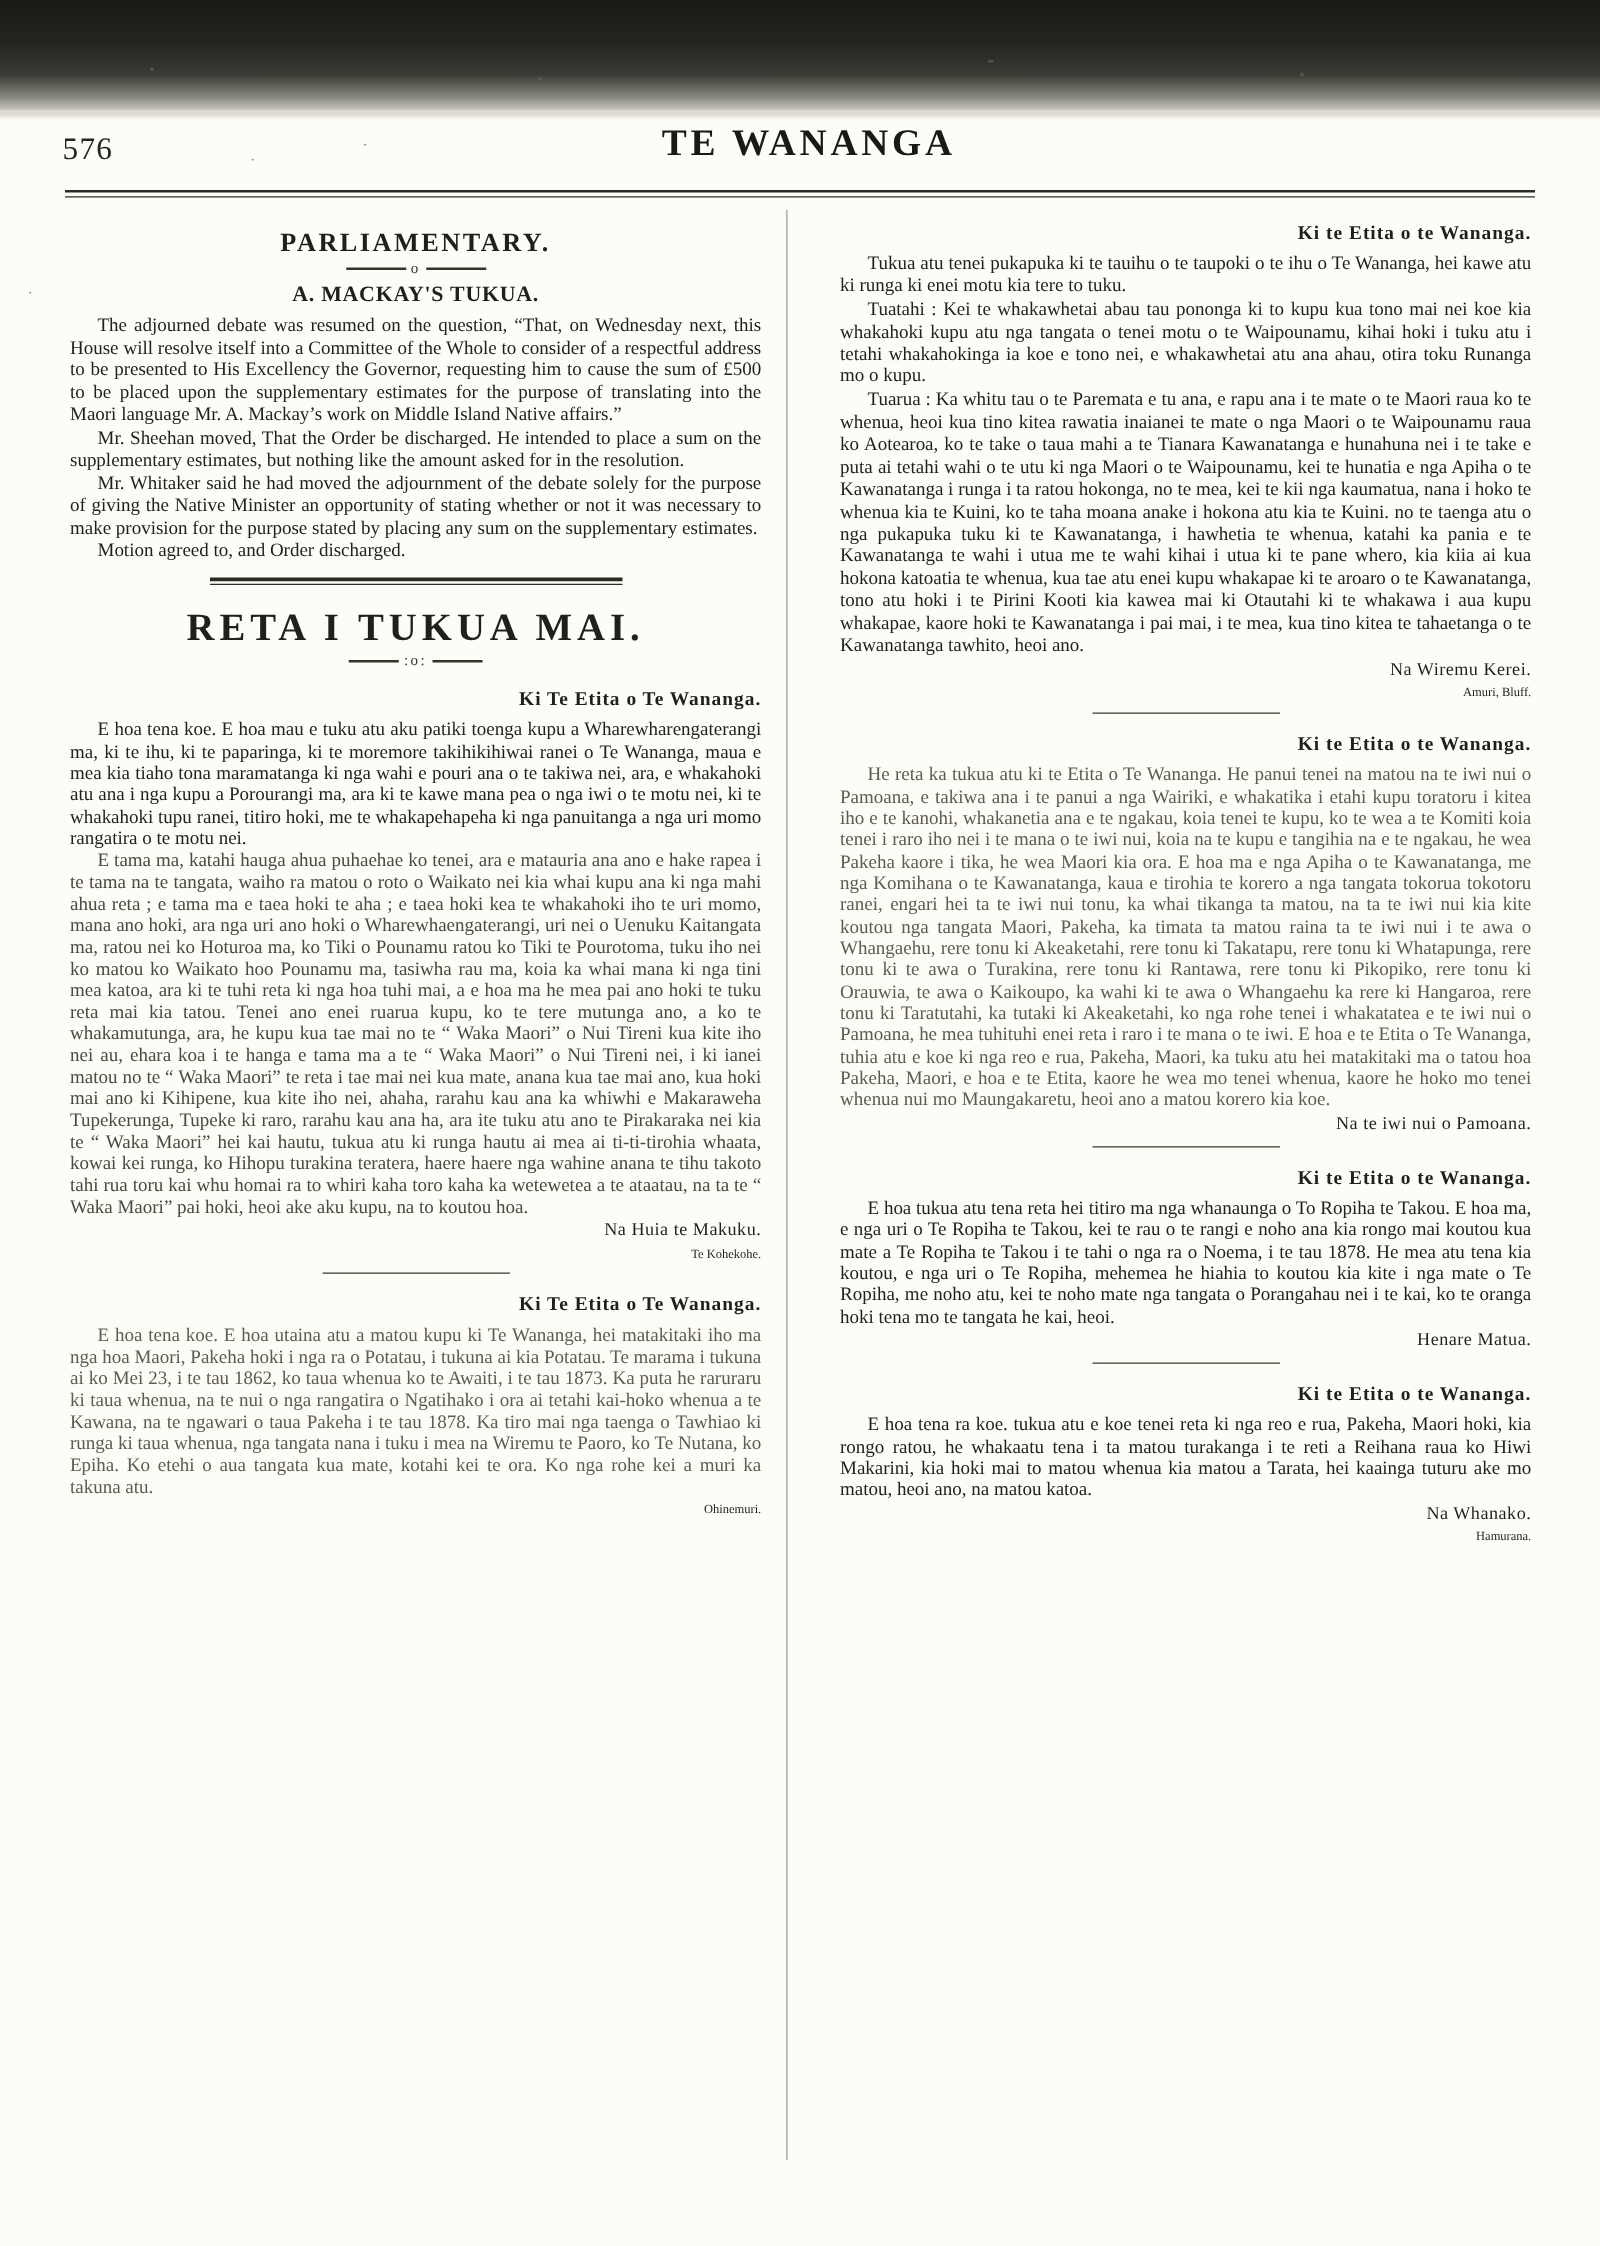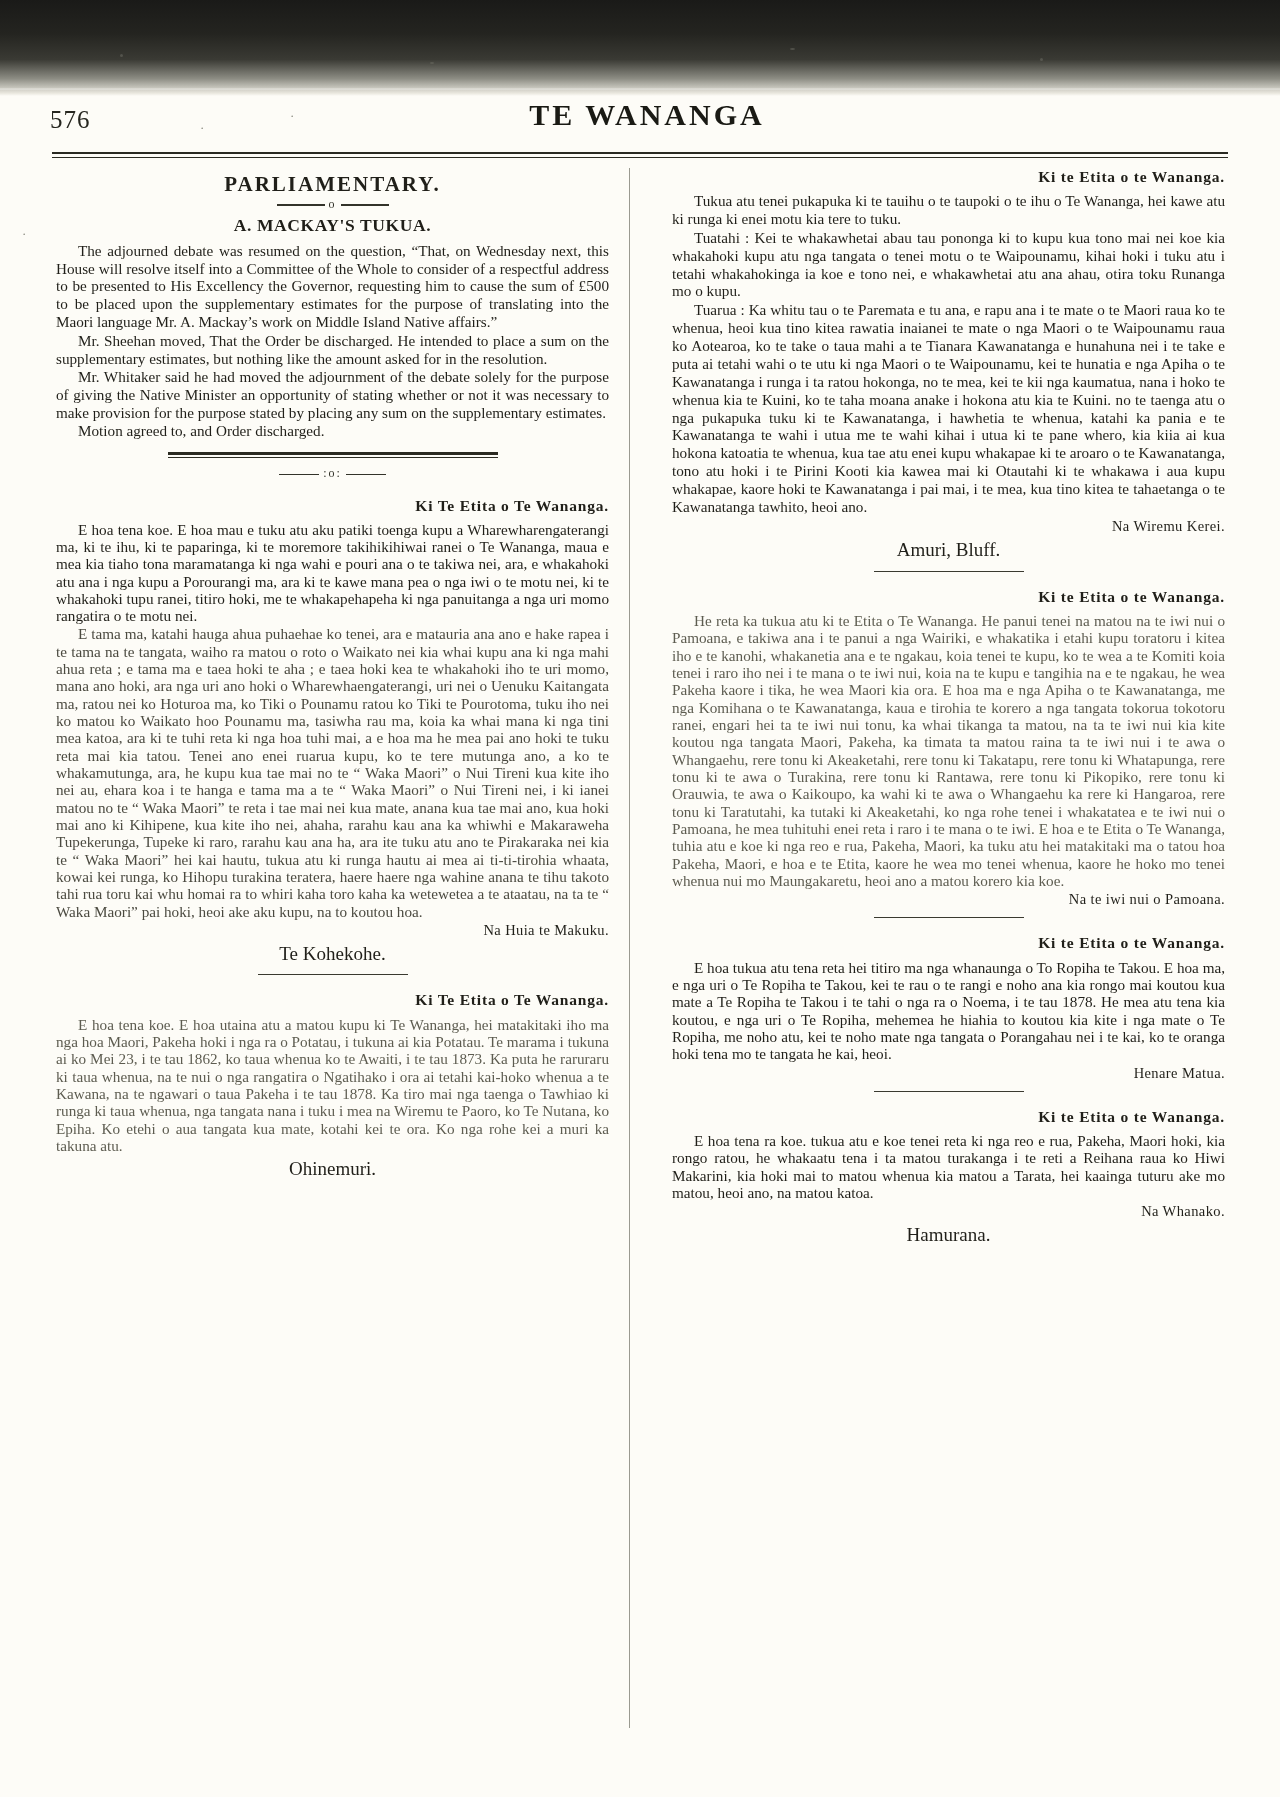--- a/index.html
+++ b/index.html
@@ -85,21 +85,21 @@
     width: 1176px;
     border-top: 2px solid #2a2a22;
     border-bottom: 1px solid #2a2a22;
     height: 3px;
   }
   #rule-top { top: 152px; }
 
   
   .col {
     position: absolute;
-    top: 168px;
+    top: 178px;
     width: 553px;
     font-size: 15.2px;
     line-height: 1.18;
     text-align: justify;
     color: #201f19;
   }
   #col-left { left: 56px; }
   #col-right { left: 672px; }
   .col-divider {
     position: absolute;
@@ -156,25 +156,25 @@
     hyphens: none;
   }
   .sig {
     text-align: right;
     margin-top: 2px;
     font-size: 14.5px;
     letter-spacing: .4px;
     text-indent: 0;
   }
   .place {
-    text-align: center;
+    text-align: right;
     text-indent: 0;
     margin-top: 4px;
     margin-bottom: 6px;
-    font-size: 19px;
+    font-size: 10px;
   }
   .rule-thick {
     border: 0;
     border-top: 3px solid #2b2b22;
     border-bottom: 1px solid #2b2b22;
     height: 2px;
     width: 330px;
     margin: 12px auto 10px auto;
   }
   .rule-short {
@@ -221,20 +221,21 @@
     </div>
     <h3 class="sub-title">A. MACKAY'S TUKUA.</h3>
 
     <p>The adjourned debate was resumed on the question, “That, on Wednesday next, this House will resolve itself into a Committee of the Whole to consider of a respectful address to be presented to His Excellency the Governor, requesting him to cause the sum of £500 to be placed upon the supplementary estimates for the purpose of translating into the Maori language Mr. A. Mackay’s work on Middle Island Native affairs.”</p>
     <p>Mr. Sheehan moved, That the Order be discharged. He intended to place a sum on the supplementary estimates, but nothing like the amount asked for in the resolution.</p>
     <p>Mr. Whitaker said he had moved the adjournment of the debate solely for the purpose of giving the Native Minister an opportunity of stating whether or not it was necessary to make provision for the purpose stated by placing any sum on the supplementary estimates.</p>
     <p>Motion agreed to, and Order discharged.</p>
 
     <hr class="rule-thick">
 
+    <div class="letters-head">RETA I TUKUA MAI.</div>
     <div class="ornament">
       <span class="bar" style="width:40px;height:1.5px;background:#33332a;margin-right:4px;"></span><span>:o:</span><span class="bar" style="width:40px;height:1.5px;background:#33332a;margin-left:4px;"></span>
     </div>
 
     <div class="small-caps-head">Ki Te Etita o Te Wananga.</div>
     <p class="tight">E hoa tena koe. E hoa mau e tuku atu aku patiki toenga kupu a Wharewharengaterangi ma, ki te ihu, ki te paparinga, ki te moremore takihikihiwai ranei o Te Wananga, maua e mea kia tiaho tona maramatanga ki nga wahi e pouri ana o te takiwa nei, ara, e whakahoki atu ana i nga kupu a Porourangi ma, ara ki te kawe mana pea o nga iwi o te motu nei, ki te whakahoki tupu ranei, titiro hoki, me te whakapehapeha ki nga panuitanga a nga uri momo rangatira o te motu nei.</p>
     <p class="tight faded">E tama ma, katahi hauga ahua puhaehae ko tenei, ara e matauria ana ano e hake rapea i te tama na te tangata, waiho ra matou o roto o Waikato nei kia whai kupu ana ki nga mahi ahua reta ; e tama ma e taea hoki te aha ; e taea hoki kea te whakahoki iho te uri momo, mana ano hoki, ara nga uri ano hoki o Wharewhaengaterangi, uri nei o Uenuku Kaitangata ma, ratou nei ko Hoturoa ma, ko Tiki o Pounamu ratou ko Tiki te Pourotoma, tuku iho nei ko matou ko Waikato hoo Pounamu ma, tasiwha rau ma, koia ka whai mana ki nga tini mea katoa, ara ki te tuhi reta ki nga hoa tuhi mai, a e hoa ma he mea pai ano hoki te tuku reta mai kia tatou. Tenei ano enei ruarua kupu, ko te tere mutunga ano, a ko te whakamutunga, ara, he kupu kua tae mai no te “ Waka Maori” o Nui Tireni kua kite iho nei au, ehara koa i te hanga e tama ma a te “ Waka Maori” o Nui Tireni nei, i ki ianei matou no te “ Waka Maori” te reta i tae mai nei kua mate, anana kua tae mai ano, kua hoki mai ano ki Kihipene, kua kite iho nei, ahaha, rarahu kau ana ka whiwhi e Makaraweha Tupekerunga, Tupeke ki raro, rarahu kau ana ha, ara ite tuku atu ano te Pirakaraka nei kia te “ Waka Maori” hei kai hautu, tukua atu ki runga hautu ai mea ai ti-ti-tirohia whaata, kowai kei runga, ko Hihopu turakina teratera, haere haere nga wahine anana te tihu takoto tahi rua toru kai whu homai ra to whiri kaha toro kaha ka wetewetea a te ataatau, na ta te “ Waka Maori” pai hoki, heoi ake aku kupu, na to koutou hoa.</p>
     <p class="sig">Na Huia te Makuku.</p>
     <p class="place">Te Kohekohe.</p>
 

